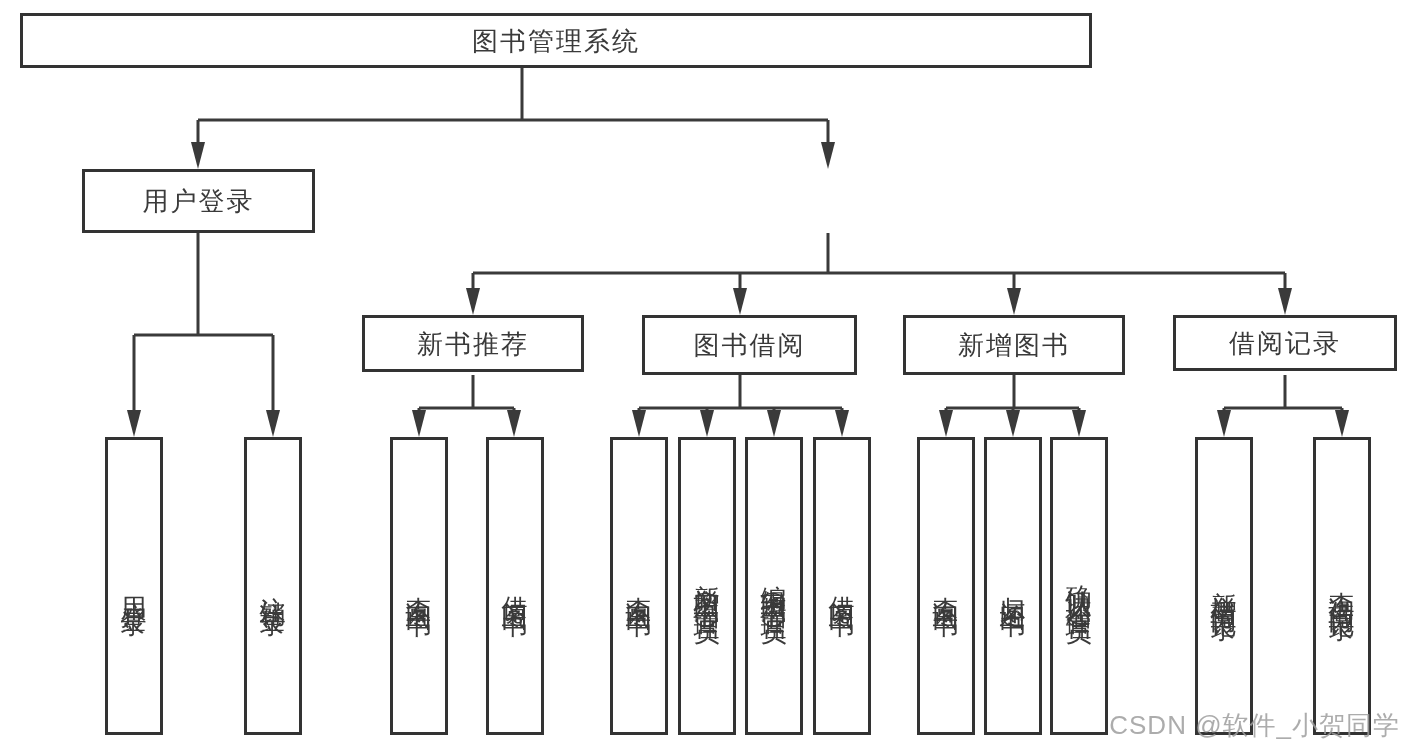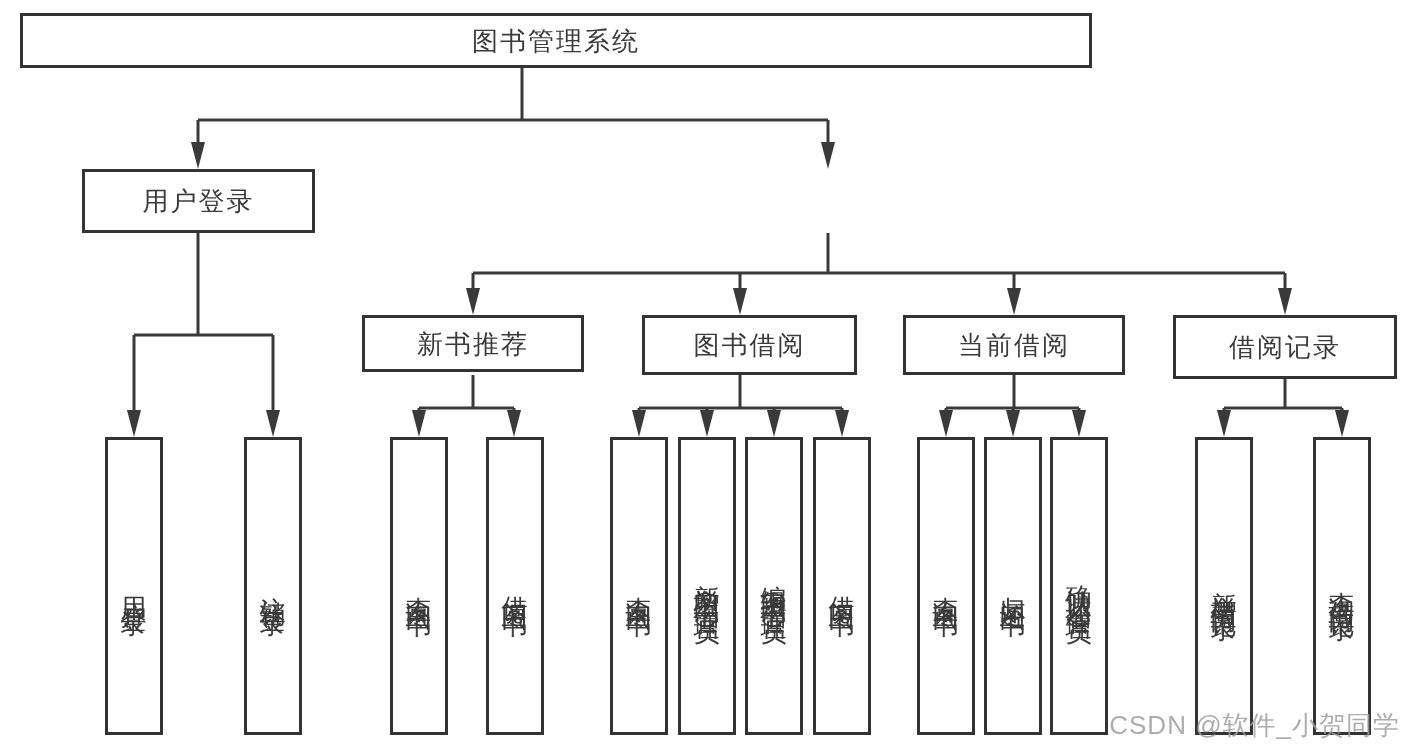--- a/index.html
+++ b/index.html
@@ -17,21 +17,21 @@
   }
   
   .n-root{left:20px;top:13px;width:1072px;height:55px;}
   
   .n-user-login{left:82px;top:169px;width:233px;height:64px;}
   .n-book-mgmt{left:711px;top:169px;width:234px;height:64px;}
   
   .n-new-rec{left:362px;top:315px;width:222px;height:57px;}
   .n-borrow{left:633px;top:315px;width:215px;height:60px;margin-left:9px;}
   .n-current{left:903px;top:315px;width:222px;height:60px;}
-  .n-records{left:1173px;top:315px;width:224px;height:64px;}
+  .n-records{left:1173px;top:315px;width:224px;height:56px;}
   
   .leaf{
     position:absolute;top:437px;width:58px;height:298px;box-sizing:border-box;
     background:#ffffff;border:3px solid #333333;
     display:flex;align-items:center;justify-content:center;
     writing-mode:vertical-rl;text-orientation:mixed;
     font-size:26px;line-height:1;letter-spacing:5px;color:#3a3a3a;
   }
   .lf1{left:105px;} .lf2{left:244px;}
   .lf3{left:390px;} .lf4{left:486px;}
@@ -84,21 +84,21 @@
     <polygon points="1217,410 1231,410 1224,437"></polygon>
     <polygon points="1335,410 1349,410 1342,437"></polygon>
   </svg>
 
   <div class="node n-root">图书管理系统</div>
 
   <div class="node n-user-login">用户登录</div>
 
   <div class="node n-new-rec">新书推荐</div>
   <div class="node n-borrow">图书借阅</div>
-  <div class="node n-current">当前借阅</div>
+  <div class="node n-current">新增图书</div>
   <div class="node n-records">借阅记录</div>
 
   <div class="leaf lf1">用户登录</div>
   <div class="leaf lf2">注销登录</div>
 
   <div class="leaf lf3">查询图书</div>
   <div class="leaf lf4">借阅图书</div>
 
   <div class="leaf lf5">查询图书</div>
   <div class="leaf lf6">新增图书（管理员）</div>

